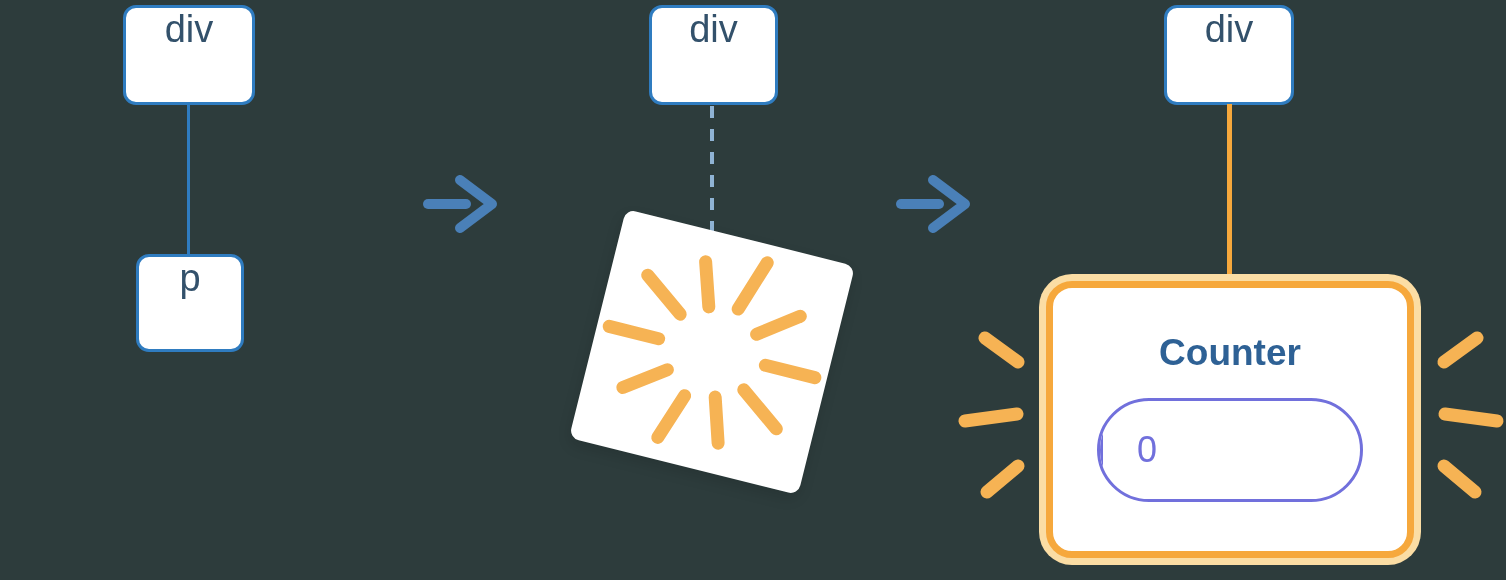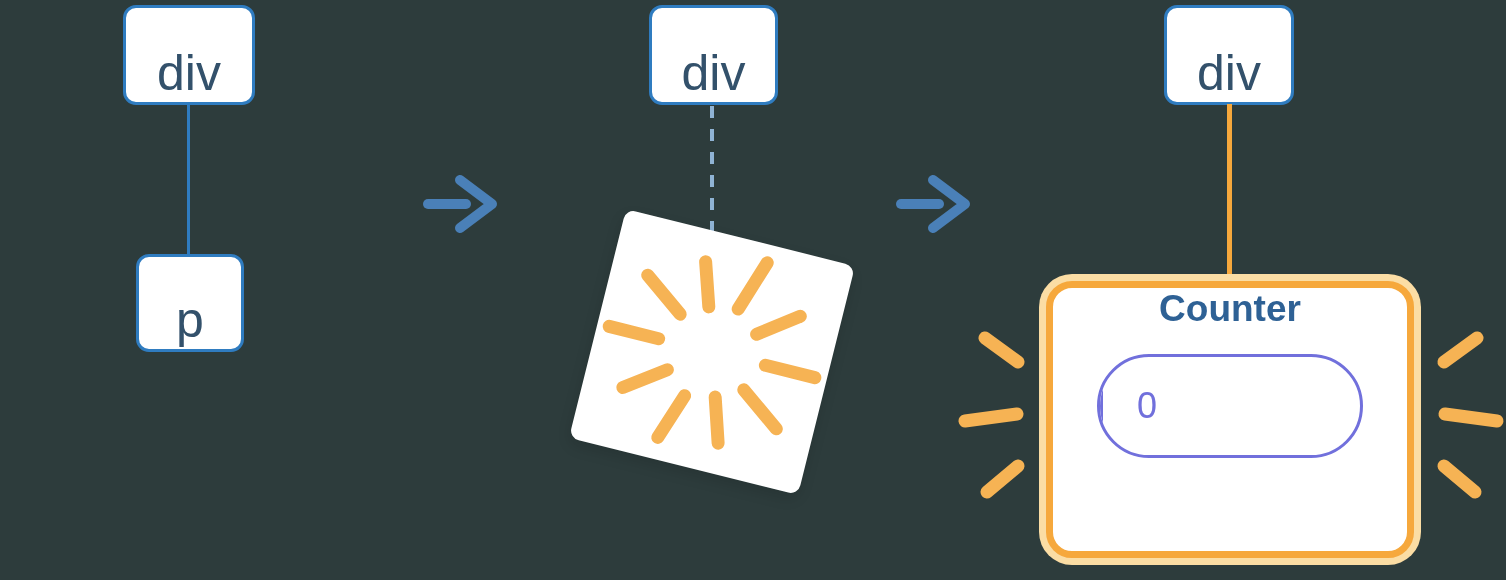--- a/index.html
+++ b/index.html
@@ -5,22 +5,22 @@
   :root{
     --background:#2d3c3c; --box_border:#2f7cc0; --box_text:#33516b;
     --arrow:#4a80b8; --dashed:#8fb3d4; --orange:#f6a83c; --orange_light:#fbdda4;
     --spark:#f6b354; --purple:#7170dc; --counter_text:#2e6195;
   }
   html,body{margin:0;padding:0;}
   body{font-family:"Liberation Sans",sans-serif;background:var(--background);}
   .canvas{position:relative;width:1506px;height:580px;background:var(--background);overflow:hidden;}
 
   .node{position:absolute;box-sizing:border-box;background:#ffffff;border:3px solid var(--box_border);
-        border-radius:13px;display:flex;align-items:flex-end;justify-content:center;
-        font-size:50px;font-weight:500;color:var(--box_text);}
+        border-radius:13px;display:flex;align-items:flex-start;justify-content:center;
+        font-size:38px;font-weight:500;color:var(--box_text);}
   .node-div1{left:123px;top:5px;width:132px;height:100px;}
   .node-p   {left:136px;top:254px;width:108px;height:98px;}
   .node-div2{left:649px;top:5px;width:129px;height:100px;}
   .node-div3{left:1164px;top:5px;width:130px;height:100px;}
 
   .edge-solid{position:absolute;left:187px;top:104px;width:3px;height:152px;background:var(--box_border);}
   .edge-dashed{position:absolute;left:710px;top:106px;width:4px;height:132px;
                background:repeating-linear-gradient(to bottom,var(--dashed) 0 12px,transparent 12px 23px);}
   .edge-orange{position:absolute;left:1227px;top:104px;width:5px;height:184px;background:var(--orange);}
 
@@ -28,21 +28,21 @@
   .arrow-1{left:420px;top:168px;}
   .arrow-2{left:893px;top:168px;}
 
   .poof{position:absolute;left:594px;top:234px;width:236px;height:236px;background:#ffffff;
         border-radius:10px;transform:rotate(14deg);box-shadow:0 6px 14px rgba(0,0,0,0.12);}
   .poof svg{position:absolute;left:0;top:0;}
 
   .counter{position:absolute;box-sizing:border-box;left:1046px;top:281px;width:368px;height:277px;
            background:#ffffff;border:7px solid var(--orange);border-radius:26px;
            box-shadow:0 0 0 7px var(--orange_light);
-           display:flex;flex-direction:column;align-items:center;}
+           display:flex;flex-direction:column;align-items:center;padding-top:44px;}
   .counter-title{font-size:37px;font-weight:600;color:var(--counter_text);line-height:42px;}
   .pill{box-sizing:border-box;margin-top:24px;width:266px;height:104px;border:3px solid var(--purple);
         border-radius:52px;display:flex;align-items:stretch;overflow:hidden;background:#ffffff;}
   .pill-key{flex:1;display:flex;align-items:center;justify-content:center;
             font-size:35px;color:var(--purple);}
   .pill-divider{width:3px;background:var(--purple);}
   .pill-value{width:88px;display:flex;align-items:center;justify-content:center;
               font-size:36px;color:var(--purple);}
 
   .sparks{position:absolute;width:75px;height:185px;}

